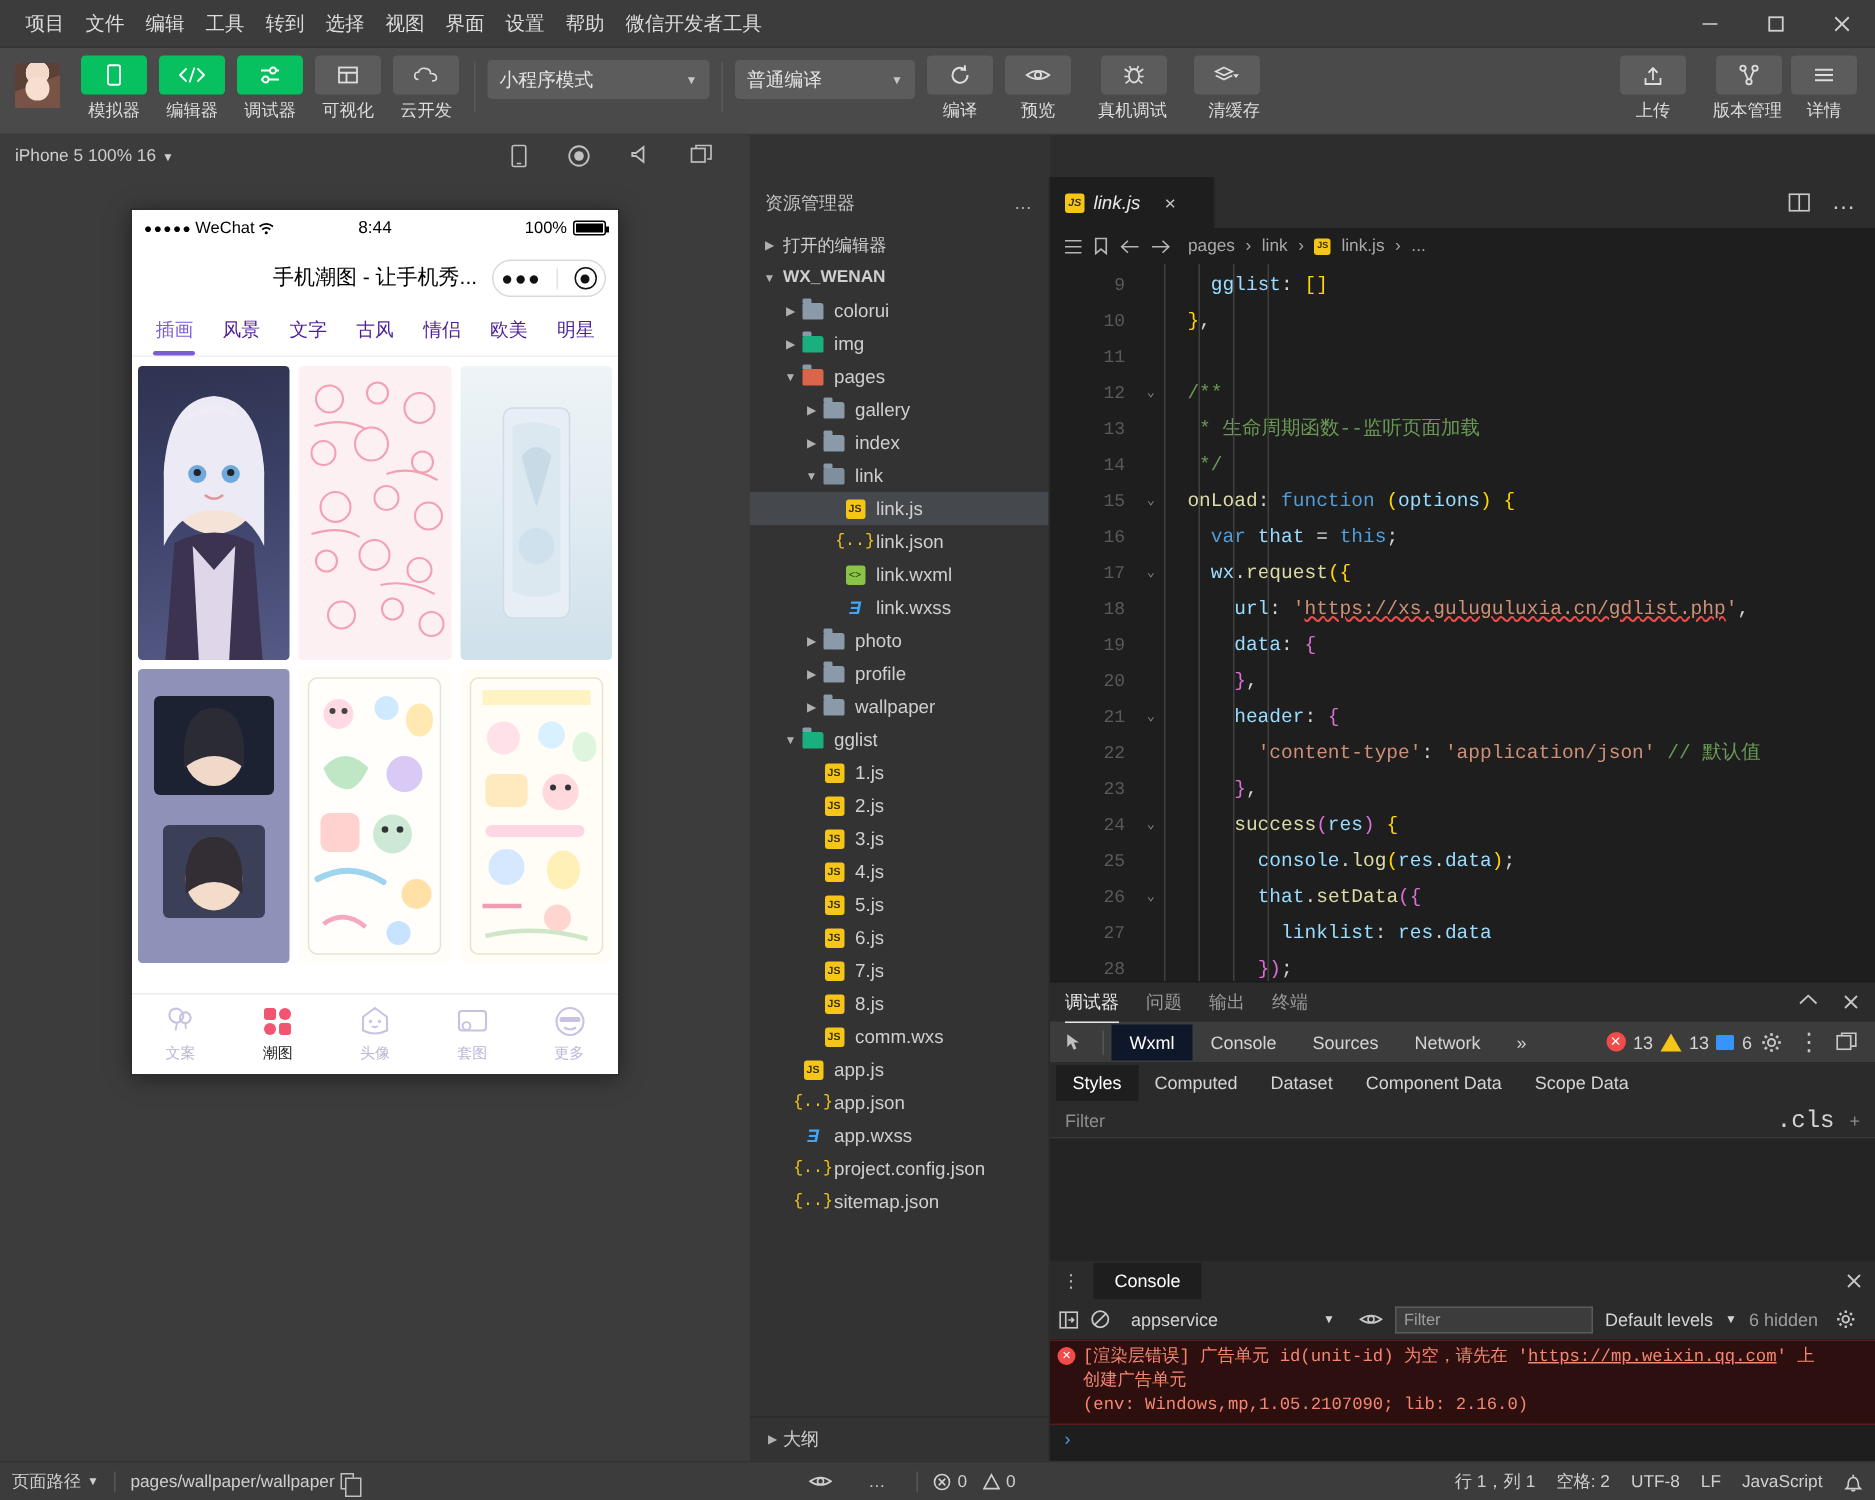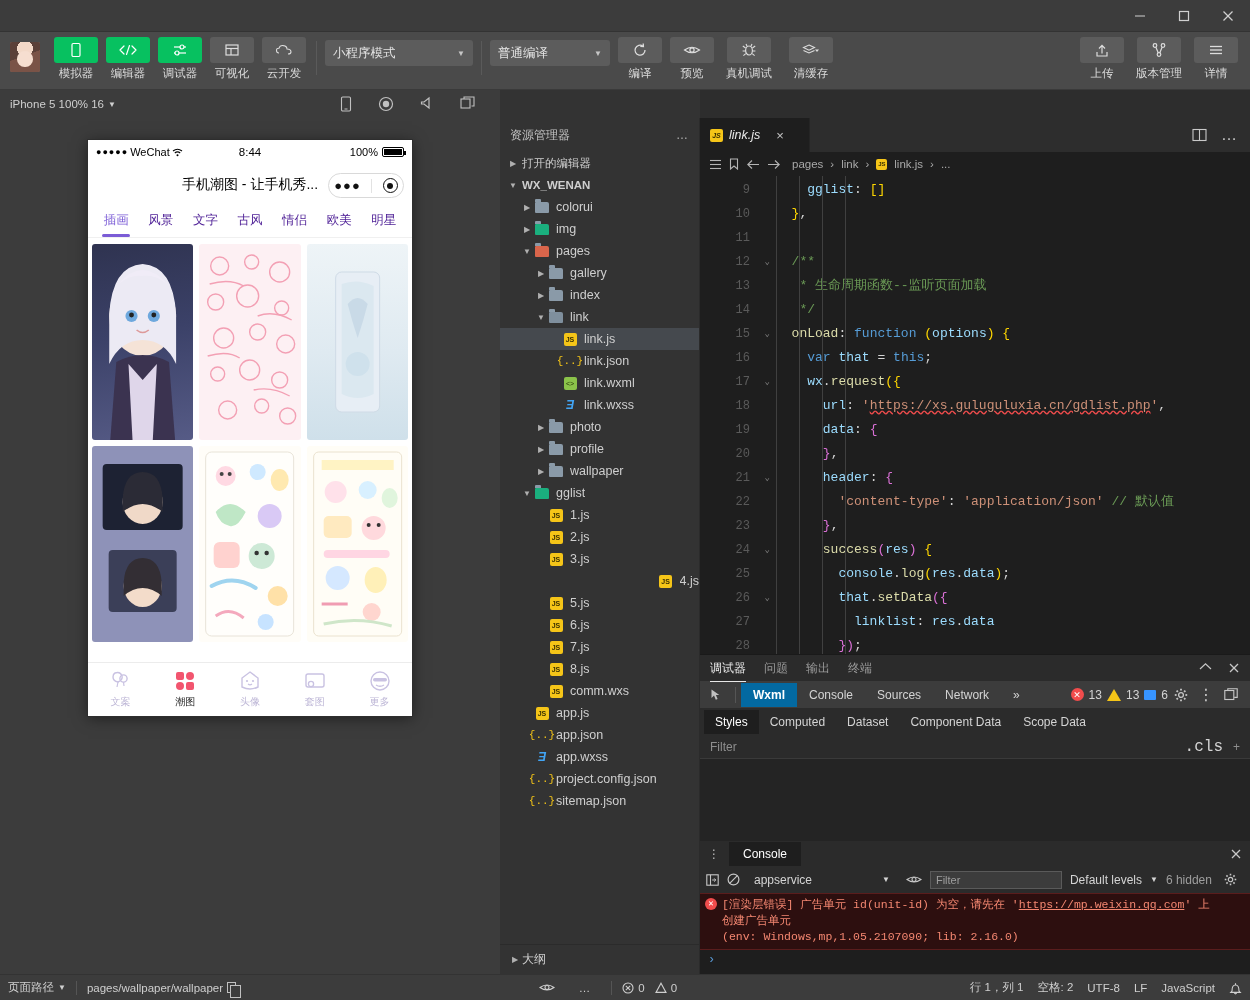--- a/index.html
+++ b/index.html
@@ -51,21 +51,21 @@
   }
   .tbbtn.gray { background: #5c5c5c; color: #d8d8d8; }
   .tblabel { font-size: 11.5px; color: #dcdcdc; margin-top: 3px; white-space: nowrap; }
   .tbsep { width: 1px; height: 34px; background: #5a5a5a; margin: 4px 8px 0 8px; }
   .select {
     width: 148px; height: 26px; background: #5c5c5c; border-radius: 3px; margin-top: 0px;
     display: flex; align-items: center; padding: 0 8px; font-size: 12.5px; color: #e4e4e4;
   }
   .select .caret { margin-left: auto; font-size: 8px; color: #c6c6c6; }
   .select.mode2 { width: 120px; }
-  .tbitem.wide { width: 58px; }
+  .tbitem.wide { width: 58px; align-items: flex-end; }
   .spacer { flex: 1; }
 
   
   .simbar {
     height: 28px; flex: 0 0 28px; background: #3c3c3c; display: flex; align-items: center;
     padding-left: 10px; font-size: 11.5px; color: #cfcfcf;
   }
   .simbar .icons { display: flex; gap: 26px; margin-left: auto; margin-right: 24px; color: #c0c0c0; }
 
   
@@ -185,21 +185,21 @@
   .devtools { height: 320px; flex: 0 0 320px; background: #2b2b2b; display: flex; flex-direction: column;
     border-top: 1px solid #1a1a1a; }
   .dt-head { height: 26px; flex:0 0 26px; display: flex; align-items: center; padding: 0 10px; gap: 18px;
     font-size: 12px; color: #9a9a9a; }
   .dt-head .t { position: relative; padding: 4px 0; }
   .dt-head .t.on { color: #e8e8e8; }
   .dt-head .t.on::after { content:''; position:absolute; left:0; right:0; bottom:-1px; height:1px; background:#e8e8e8;}
   .dt-head .r { margin-left: auto; display: flex; gap: 16px; color: #c7c7c7; }
   .dt-tabs { height: 27px; flex:0 0 27px; background: #3c3c3c; display: flex; align-items: center; padding: 0 4px; gap: 0;}
   .dt-tab { font-size: 12px; color: #d4d4d4; padding: 5px 12px; }
-  .dt-tab.on { background: #0369a1; color: #fff; font-weight: bold; }
+  .dt-tab.on { background: #0f172a; color: #fff; }
   .dt-cursor { width: 26px; display:flex; align-items:center; justify-content:center; color:#c0c0c0;}
   .vsep { width: 1px; height: 16px; background: #555; margin: 0 5px; }
   .dt-counts { margin-left: auto; display: flex; align-items: center; gap: 5px; font-size: 12px; color: #d4d4d4; padding-right: 6px;}
   .cnt-err { width: 13px; height: 13px; border-radius: 50%; background: #f14c4c; color: #fff; font-size: 9px;
     display: flex; align-items: center; justify-content: center; }
   .cnt-warn { width: 0; height: 0; border-left: 7px solid transparent; border-right: 7px solid transparent;
     border-bottom: 12px solid #f5c518; position: relative; }
   .cnt-info { width: 12px; height: 10px; background: #3794ff; border-radius: 1px; }
   .dt-icons { display: flex; align-items: center; gap: 10px; color: #c7c7c7; padding-right: 8px;}
   .styles-tabs { height: 27px; flex:0 0 27px; background: #2b2b2b; display: flex; align-items: center; padding: 0 4px; }
@@ -239,20 +239,33 @@
   .copyic::after { content:''; position:absolute; left:2px; top:2px; width:9px; height:11px; border:1px solid #c0c0c0; background:#3c3c3c;}
 
   svg { display: block; }
 </style>
 </head>
 <body>
 
 <div class="app">
 
   <div class="titlebar">
+    <div class="menu" id="menu-bar">
+        <div class="menu-item">项目</div>
+        <div class="menu-item">文件</div>
+        <div class="menu-item">编辑</div>
+        <div class="menu-item">工具</div>
+        <div class="menu-item">转到</div>
+        <div class="menu-item">选择</div>
+        <div class="menu-item">视图</div>
+        <div class="menu-item">界面</div>
+        <div class="menu-item">设置</div>
+        <div class="menu-item">帮助</div>
+        <div class="menu-item">微信开发者工具</div>
+      </div>
     <div class="win-ctrls">
       <div class="win-btn">
         <svg width="12" height="12" viewBox="0 0 12 12">
             <line x1="1" y1="6" x2="11" y2="6" stroke="#d0d0d0" stroke-width="1"></line>
           </svg>
       </div>
       <div class="win-btn">
         <svg width="12" height="12" viewBox="0 0 12 12">
             <rect x="1.5" y="1.5" width="9" height="9" fill="none" stroke="#d0d0d0" stroke-width="1.2"></rect>
           </svg>
@@ -777,21 +790,21 @@
             </span>
             <span class="tlabel">2.js</span>
           </div>
           <div class="trow" style="padding-left: 34px;">
             <span class="arrow none">▶</span>
             <span class="ficon">
               <span class="badge">JS</span>
             </span>
             <span class="tlabel">3.js</span>
           </div>
-          <div class="trow" style="padding-left: 34px; justify-content: flex-end;">
+          <div class="trow" style="padding-left: 34px;">
             <span class="arrow none">▶</span>
             <span class="ficon">
               <span class="badge">JS</span>
             </span>
             <span class="tlabel">4.js</span>
           </div>
           <div class="trow" style="padding-left: 34px;">
             <span class="arrow none">▶</span>
             <span class="ficon">
               <span class="badge">JS</span>

